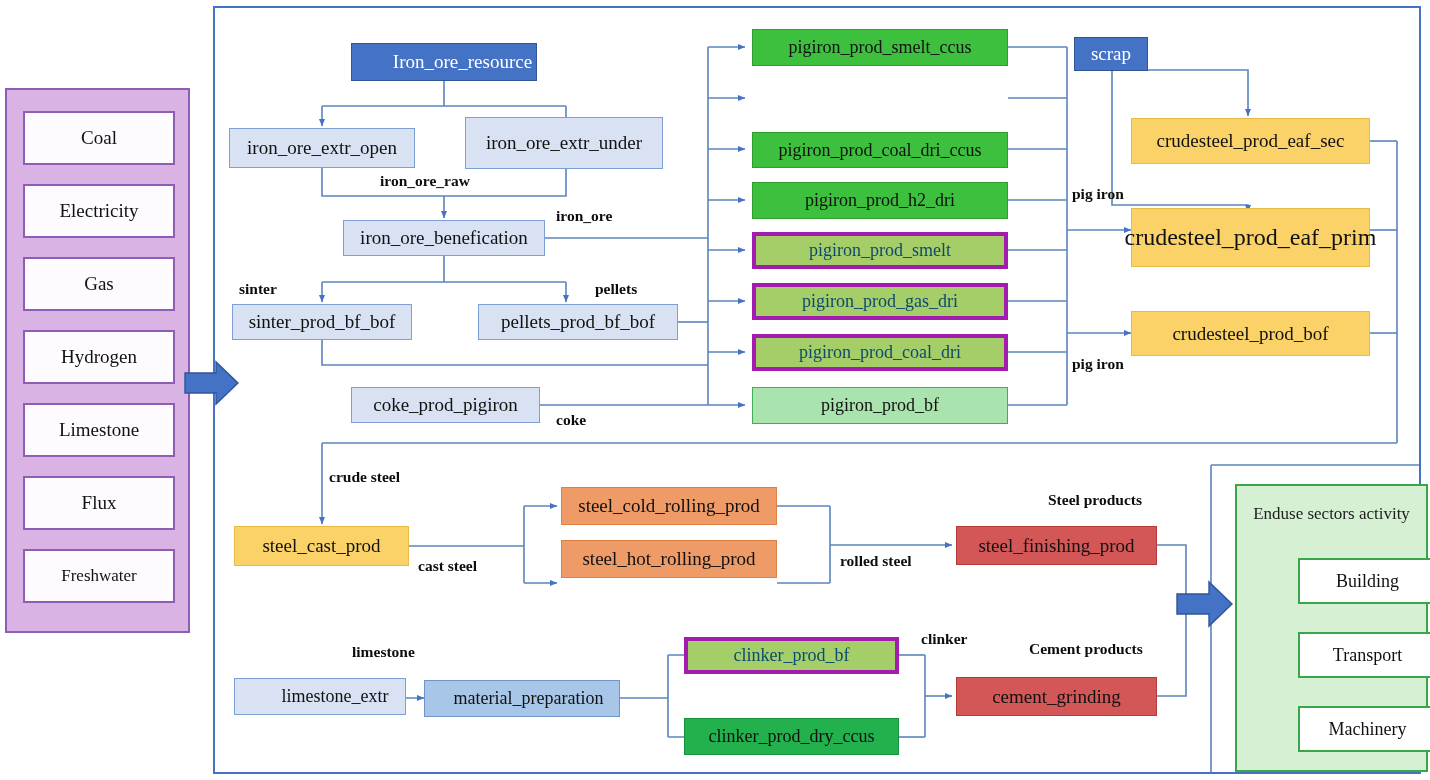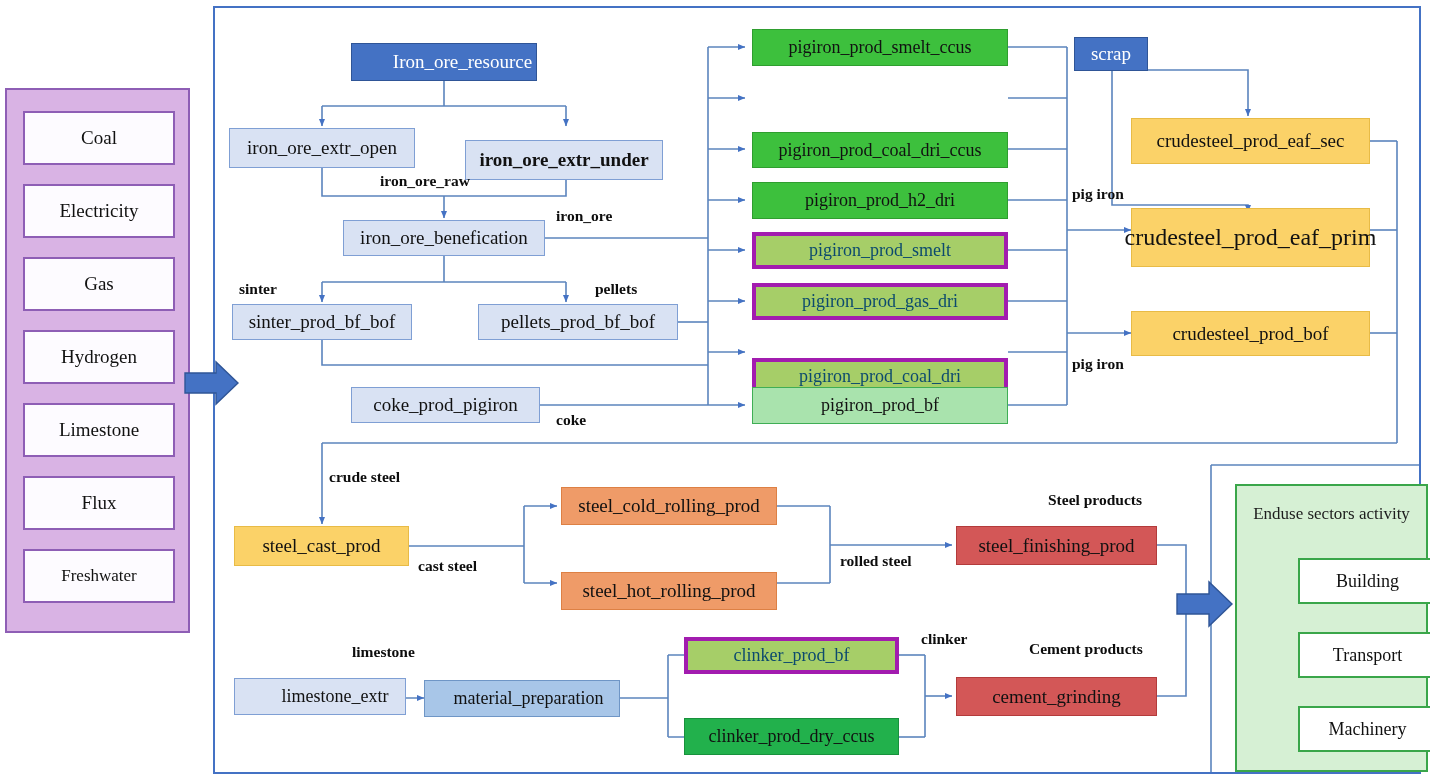--- a/index.html
+++ b/index.html
@@ -172,21 +172,21 @@
   <svg style="position:absolute;left:1176px;top:578px;width:58px;height:52px;" viewBox="0 0 58 52">
     <path d="M1,16 L33,16 L33,4 L56,26 L33,48 L33,36 L1,36 z" fill="#4472c4" stroke="#2f5597" stroke-width="1.4"></path>
   </svg>
 
   <div class="node n-blue-dark" style="left:351px;top:43px;width:186px;height:38px;font-size:19px;padding-left:37px;">
     <span>Iron_ore_resource</span>
   </div>
   <div class="node n-blue-light" style="left:229px;top:128px;width:186px;height:40px;font-size:19px;">
     <span>iron_ore_extr_open</span>
   </div>
-  <div class="node n-blue-light" style="left:465px;top:140px;width:198px;height:40px;font-size:19px;font-weight:bold;">
+  <div class="node n-blue-light" style="left:465px;top:117px;width:198px;height:52px;font-size:19px;">
     <span>iron_ore_extr_under</span>
   </div>
   <div class="node n-blue-light" style="left:343px;top:220px;width:202px;height:36px;font-size:19px;">
     <span>iron_ore_benefication</span>
   </div>
   <div class="node n-blue-light" style="left:232px;top:304px;width:180px;height:36px;font-size:19px;">
     <span>sinter_prod_bf_bof</span>
   </div>
   <div class="node n-blue-light" style="left:478px;top:304px;width:200px;height:36px;font-size:19px;">
     <span>pellets_prod_bf_bof</span>
@@ -203,21 +203,21 @@
   </div>
   <div class="node n-green-bright" style="left:752px;top:182px;width:256px;height:37px;font-size:18px;">
     <span>pigiron_prod_h2_dri</span>
   </div>
   <div class="node n-green-olive" style="left:752px;top:232px;width:256px;height:37px;font-size:18px;">
     <span>pigiron_prod_smelt</span>
   </div>
   <div class="node n-green-olive" style="left:752px;top:283px;width:256px;height:37px;font-size:18px;">
     <span>pigiron_prod_gas_dri</span>
   </div>
-  <div class="node n-green-olive" style="left:752px;top:334px;width:256px;height:37px;font-size:18px;margin-top:24px;">
+  <div class="node n-green-olive" style="left:752px;top:334px;width:256px;height:37px;font-size:18px;">
     <span>pigiron_prod_coal_dri</span>
   </div>
   <div class="node n-green-pale" style="left:752px;top:387px;width:256px;height:37px;font-size:18px;">
     <span>pigiron_prod_bf</span>
   </div>
 
   <div class="node n-blue-dark" style="left:1074px;top:37px;width:74px;height:34px;font-size:19px;">
     <span>scrap</span>
   </div>
   <div class="node n-yellow" style="left:1131px;top:118px;width:239px;height:46px;font-size:19px;">
@@ -229,21 +229,21 @@
   <div class="node n-yellow" style="left:1131px;top:311px;width:239px;height:45px;font-size:19px;">
     <span>crudesteel_prod_bof</span>
   </div>
 
   <div class="node n-yellow" style="left:234px;top:526px;width:175px;height:40px;font-size:19px;">
     <span>steel_cast_prod</span>
   </div>
   <div class="node n-orange" style="left:561px;top:487px;width:216px;height:38px;font-size:19px;">
     <span>steel_cold_rolling_prod</span>
   </div>
-  <div class="node n-orange" style="left:561px;top:572px;width:216px;height:38px;font-size:19px;">
+  <div class="node n-orange" style="left:561px;top:540px;width:216px;height:38px;font-size:19px;">
     <span>steel_hot_rolling_prod</span>
   </div>
   <div class="node n-red" style="left:956px;top:526px;width:201px;height:39px;font-size:19px;">
     <span>steel_finishing_prod</span>
   </div>
 
   <div class="node n-blue-light" style="left:234px;top:678px;width:172px;height:37px;font-size:18px;padding-left:30px;">
     <span>limestone_extr</span>
   </div>
   <div class="node n-blue-mid" style="left:424px;top:680px;width:196px;height:37px;font-size:18px;padding-left:13px;">

